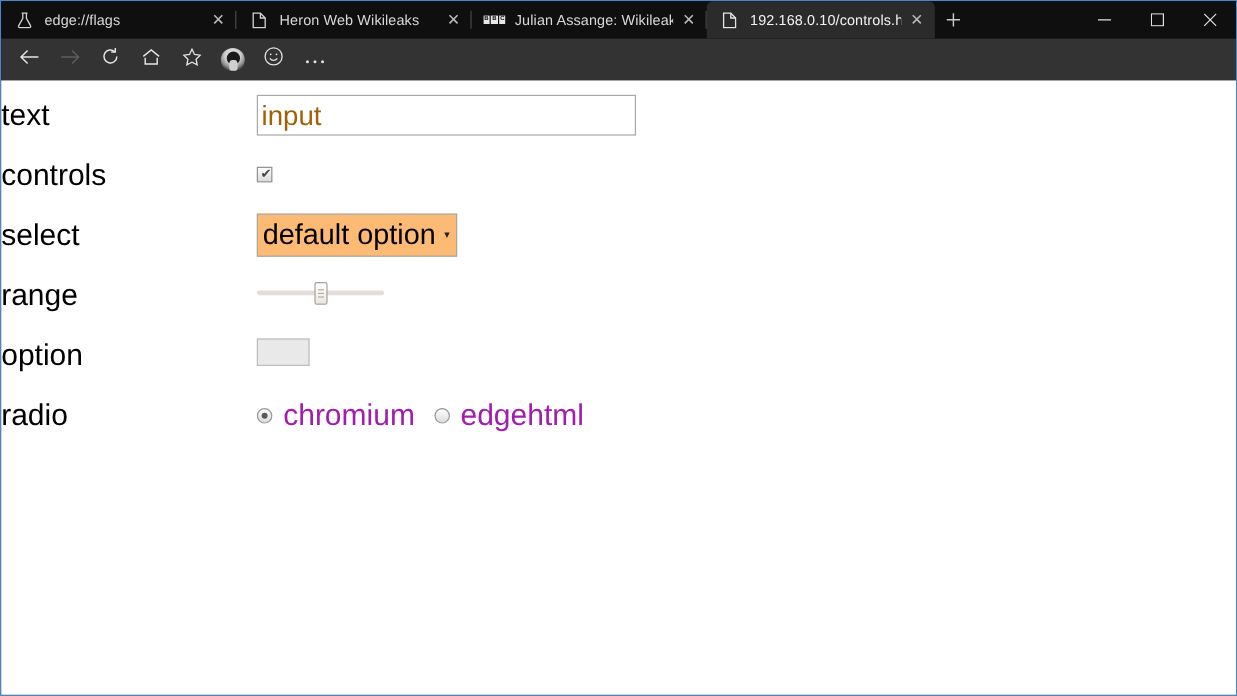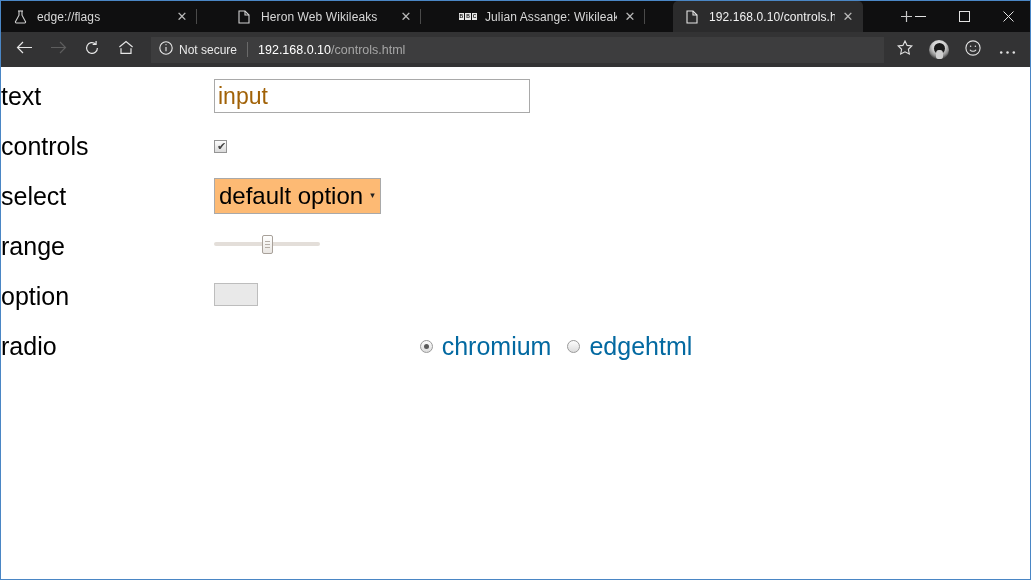--- a/index.html
+++ b/index.html
@@ -24,21 +24,20 @@
   }
 
   
   #tab-strip {
     height: 31px;
     background: #0f0f10;
     display: flex;
     align-items: flex-end;
     position: relative;
     flex: 0 0 auto;
-    gap: 28px;
   }
 
   .tab {
     height: 31px;
     display: flex;
     align-items: center;
     padding: 0 6px 0 11px;
     position: relative;
     cursor: default;
     color: #d8d8d8;
@@ -355,22 +354,21 @@
     width: 100%;
     height: 100%;
     background: #000000;
   }
 
   
   .radio-group {
     display: flex;
     align-items: center;
     font-size: 25px;
-    color: #0369a1;
-    justify-content: center;
+    color: #a21caf;
   }
   .radio-item {
     display: flex;
     align-items: center;
     margin-right: 16px;
   }
   .radio-dot {
     width: 13px;
     height: 13px;
     border-radius: 50%;
@@ -502,36 +500,20 @@
 
     <div class="nav-btn">
       <span>
         <svg width="16" height="15" viewBox="0 0 16 15" fill="none" stroke="#e6e6e6" stroke-width="1.2">
           <path d="M1.4 7L8 1.6 14.6 7"></path>
           <path d="M3 8.2V13.4h10V8.2"></path>
         </svg>
       </span>
     </div>
 
-    <div id="address-bar">
-      <span id="security-indicator">
-        <span>
-          <svg width="14" height="14" viewBox="0 0 14 14" fill="none" stroke="#eaeaea" stroke-width="1.1">
-            <circle cx="7" cy="7" r="6.2"></circle>
-            <path d="M7 6v4.2"></path>
-            <circle cx="7" cy="3.7" r="0.6" fill="#eaeaea" stroke="none"></circle>
-          </svg>
-        </span>
-        <span class="label">Not secure</span>
-      </span>
-      <span class="addr-divider"></span>
-      <span id="url-text">
-        <span id="url-host">192.168.0.10</span><span id="url-path">/controls.html</span>
-      </span>
-    </div>
 
     <div class="tool-btn">
       <span>
         <svg width="16" height="15" viewBox="0 0 16 15" fill="none" stroke="#e2e2e2" stroke-width="1.1">
           <path d="M8 1l2.1 4.4 4.7.6-3.4 3.3.9 4.7L8 11.8 3.7 14l.9-4.7L1.2 6l4.7-.6z"></path>
         </svg>
       </span>
     </div>
 
     <div class="tool-btn">

